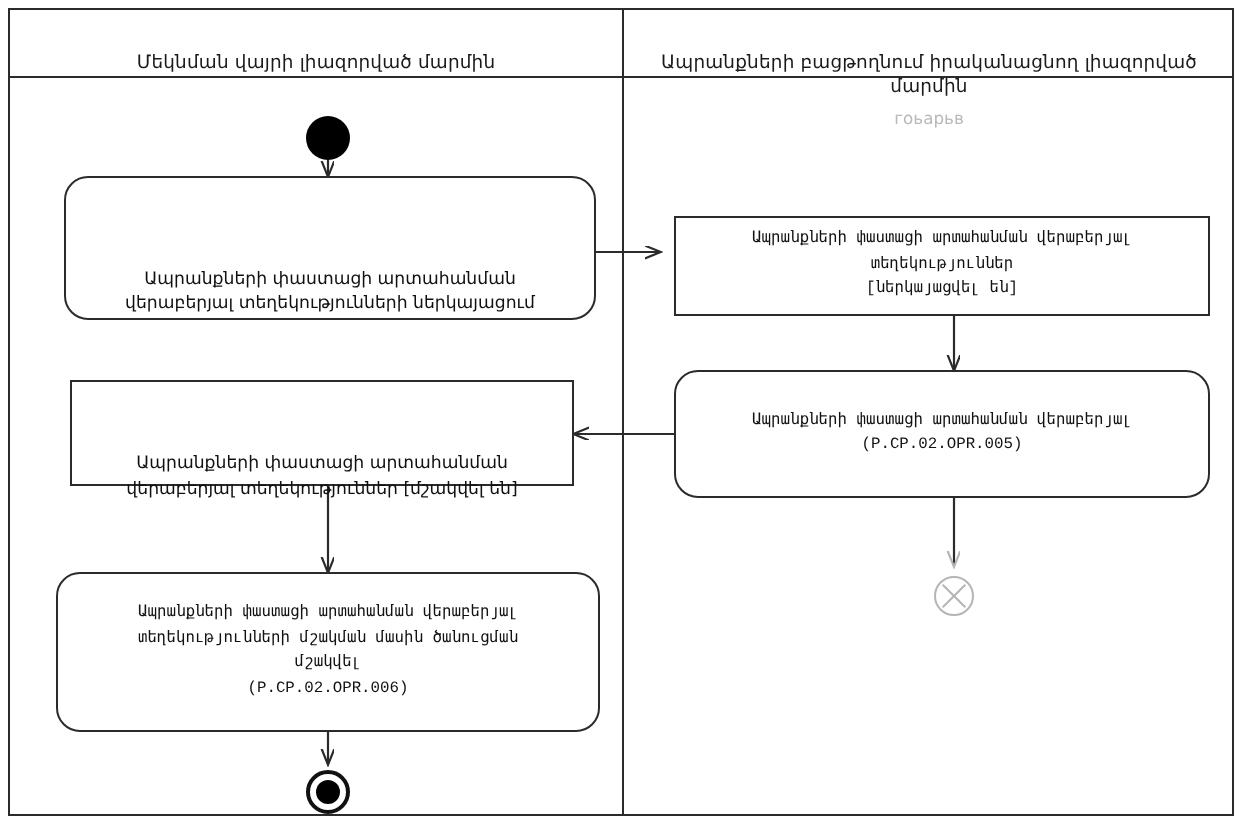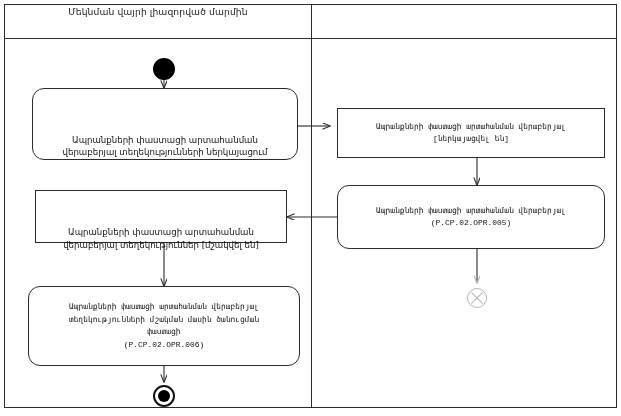--- a/index.html
+++ b/index.html
@@ -40,21 +40,21 @@
   .header-rule {
     position: absolute;
     left: 4px;
     top: 38px;
     width: 613px;
     height: 0;
     border-top: 1px solid #2b2b2b;
   }
   .lane-header {
     position: absolute;
-    top: 0;
+    top: 20px;
     height: 34px;
     display: flex;
     flex-direction: column;
     align-items: center;
     justify-content: flex-start;
     box-sizing: border-box;
     padding-top: 6px;
   }
   .lane-header .title {
     font-size: 9.2px;
@@ -173,20 +173,24 @@
 
   <div class="frame"></div>
   <div class="header-rule"></div>
   <div class="lane-divider"></div>
 
   <div class="lane-header" id="lane-left-header">
     <div class="title">Մեկնման վայրի լիազորված մարմին</div>
     <div class="subtitle"></div>
   </div>
 
+  <div class="lane-header" id="lane-right-header">
+    <div class="title">Ապրանքների բացթողնում իրականացնող լիազորված մարմին</div>
+    <div class="subtitle">гоьарьв</div>
+  </div>
 
   <svg class="edge-layer">
     <defs>
       <marker id="arrow" markerWidth="9" markerHeight="9" refX="7.6" refY="3.2" orient="auto" markerUnits="userSpaceOnUse">
         <path d="M0,0 L8,3.2 L0,6.4" fill="none" stroke="#2b2b2b" stroke-width="1.1"></path>
       </marker>
       <marker id="arrow-faded" markerWidth="9" markerHeight="9" refX="7.6" refY="3.2" orient="auto" markerUnits="userSpaceOnUse">
         <path d="M0,0 L8,3.2 L0,6.4" fill="none" stroke="#b5b5b5" stroke-width="1.1"></path>
       </marker>
     </defs>
@@ -215,20 +219,21 @@
   <div class="node action" style="left:32px; top:88px; width:266px; height:72px;">
     <div class="lines sz8">
       <span class="l">Ապրանքների փաստացի արտահանման</span>
       <span class="l">վերաբերյալ տեղեկությունների ներկայացում</span>
     </div>
   </div>
 
   <div class="node objnode" style="left:337px; top:108px; width:268px; height:50px;">
     <div class="lines sz75">
       <span class="l">Ապրանքների փաստացի արտահանման վերաբերյալ</span>
+      <span class="l">տեղեկություններ</span>
       <span class="l">[ներկայացվել են]</span>
     </div>
   </div>
 
   <div class="node action" style="left:337px; top:185px; width:268px; height:64px;">
     <div class="lines sz75">
       <span class="l">Ապրանքների փաստացի արտահանման վերաբերյալ</span>
       <span class="l">(P.CP.02.OPR.005)</span>
     </div>
   </div>
@@ -237,18 +242,18 @@
     <div class="lines sz8">
       <span class="l">Ապրանքների փաստացի արտահանման</span>
       <span class="l">վերաբերյալ տեղեկություններ [մշակվել են]</span>
     </div>
   </div>
 
   <div class="node action" style="left:28px; top:286px; width:272px; height:80px;">
     <div class="lines sz75">
       <span class="l">Ապրանքների փաստացի արտահանման վերաբերյալ</span>
       <span class="l">տեղեկությունների մշակման մասին ծանուցման</span>
-      <span class="l">փաստացի</span>
+      <span class="l">մշակվել</span>
       <span class="l">(P.CP.02.OPR.006)</span>
     </div>
   </div>
 
 </div>
 
 </body></html>

